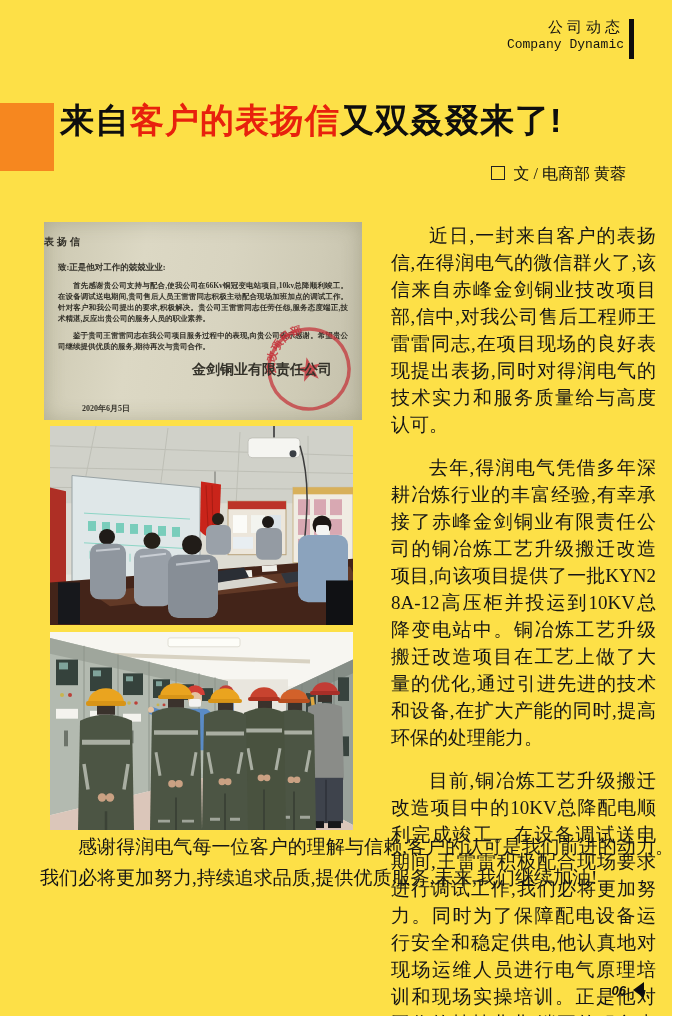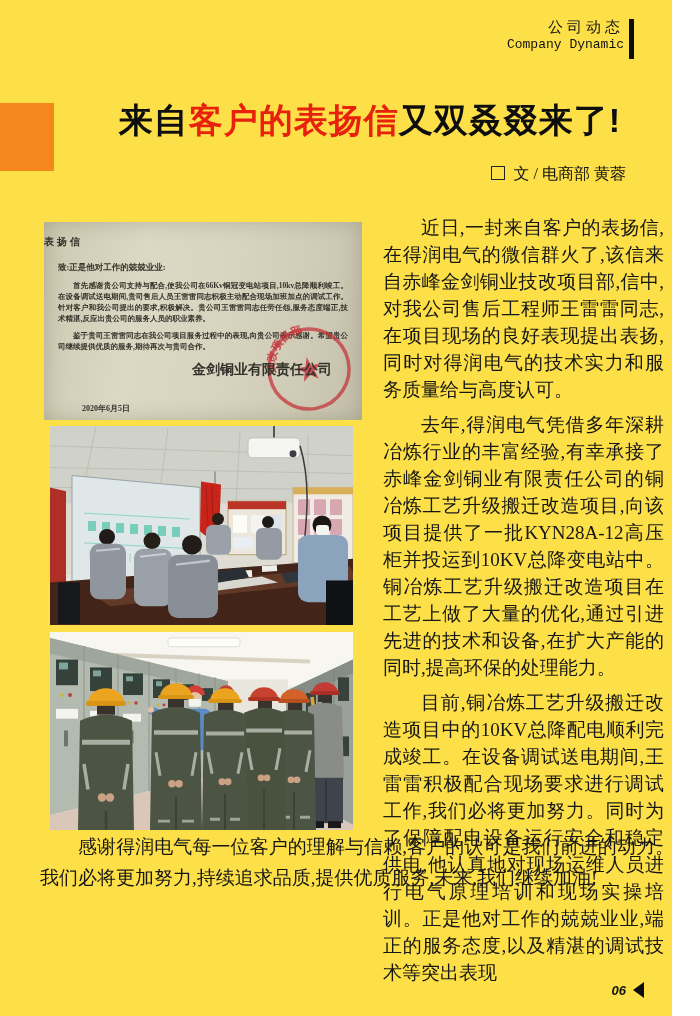--- a/index.html
+++ b/index.html
@@ -7,21 +7,21 @@
         font-family:"Liberation Serif", serif;color:#1a1a1a;}
 
   
   .hdr{position:absolute;top:18px;right:48px;text-align:right;line-height:1.25;}
   .hdr-cn{font-family:"Liberation Sans", sans-serif;font-size:15px;letter-spacing:4px;color:#111;}
   .hdr-en{font-family:"Liberation Mono", monospace;font-size:13px;color:#111;}
   .hdr-bar{position:absolute;top:19px;right:38px;width:5px;height:40px;background:#0d0d0d;}
 
   
   .orange-block{position:absolute;left:0;top:103px;width:54px;height:68px;background:#f6871f;}
-  .title{position:absolute;left:60px;top:98px;width:620px;text-align:center;
+  .title{position:absolute;left:60px;top:98px;width:620px;text-align:left;
          font-family:"Liberation Sans", sans-serif;font-weight:bold;font-size:34px;
          letter-spacing:1px;color:#0e0e0e;white-space:nowrap;}
   .title .hl{color:#e8210d;}
   .byline{position:absolute;top:164px;right:46px;font-size:16px;color:#111;}
   .byline-square{display:inline-block;width:12px;height:12px;border:1.5px solid #222;
                  vertical-align:-1px;margin-right:9px;}
 
   
   .leftcol{position:absolute;left:44px;top:222px;width:318px;}
   .letter{position:relative;width:318px;height:198px;
@@ -35,21 +35,21 @@
   .letter-date{margin:24px 38px 0;text-align:left;font-size:8px;font-weight:bold;position:relative;z-index:2;}
   .stamp{position:absolute;right:8px;top:102px;width:90px;height:90px;z-index:1;transform:rotate(-12deg);}
 
   .photo{margin-left:6px;background:#ddd;line-height:0;}
   .photo1{margin-top:6px;width:303px;height:199px;}
   .photo2{margin-top:7px;width:303px;height:198px;}
   .photo svg{width:100%;height:100%;}
 
   
   .rightcol{position:absolute;left:375px;top:206px;width:297px;}
-  .rightcol p{margin:8px;font-size:19px;line-height:27px;text-align:justify;text-justify:inter-ideograph;
+  .rightcol p{margin:16px;font-size:19px;line-height:27px;text-align:justify;text-justify:inter-ideograph;
               text-indent:2em;color:#161616;word-break:break-all;}
 
   
   .bottomtext{position:absolute;left:40px;top:831px;width:634px;font-size:19px;line-height:31px;
               color:#161616;text-align:justify;text-justify:inter-ideograph;word-break:break-all;}
   .bottomtext .cont{margin:0;text-indent:0;}
   .bottomtext .closing{margin:0;text-indent:2em;}
 
   
   .pager{position:absolute;right:28px;bottom:18px;display:flex;align-items:center;font-style:italic;}

